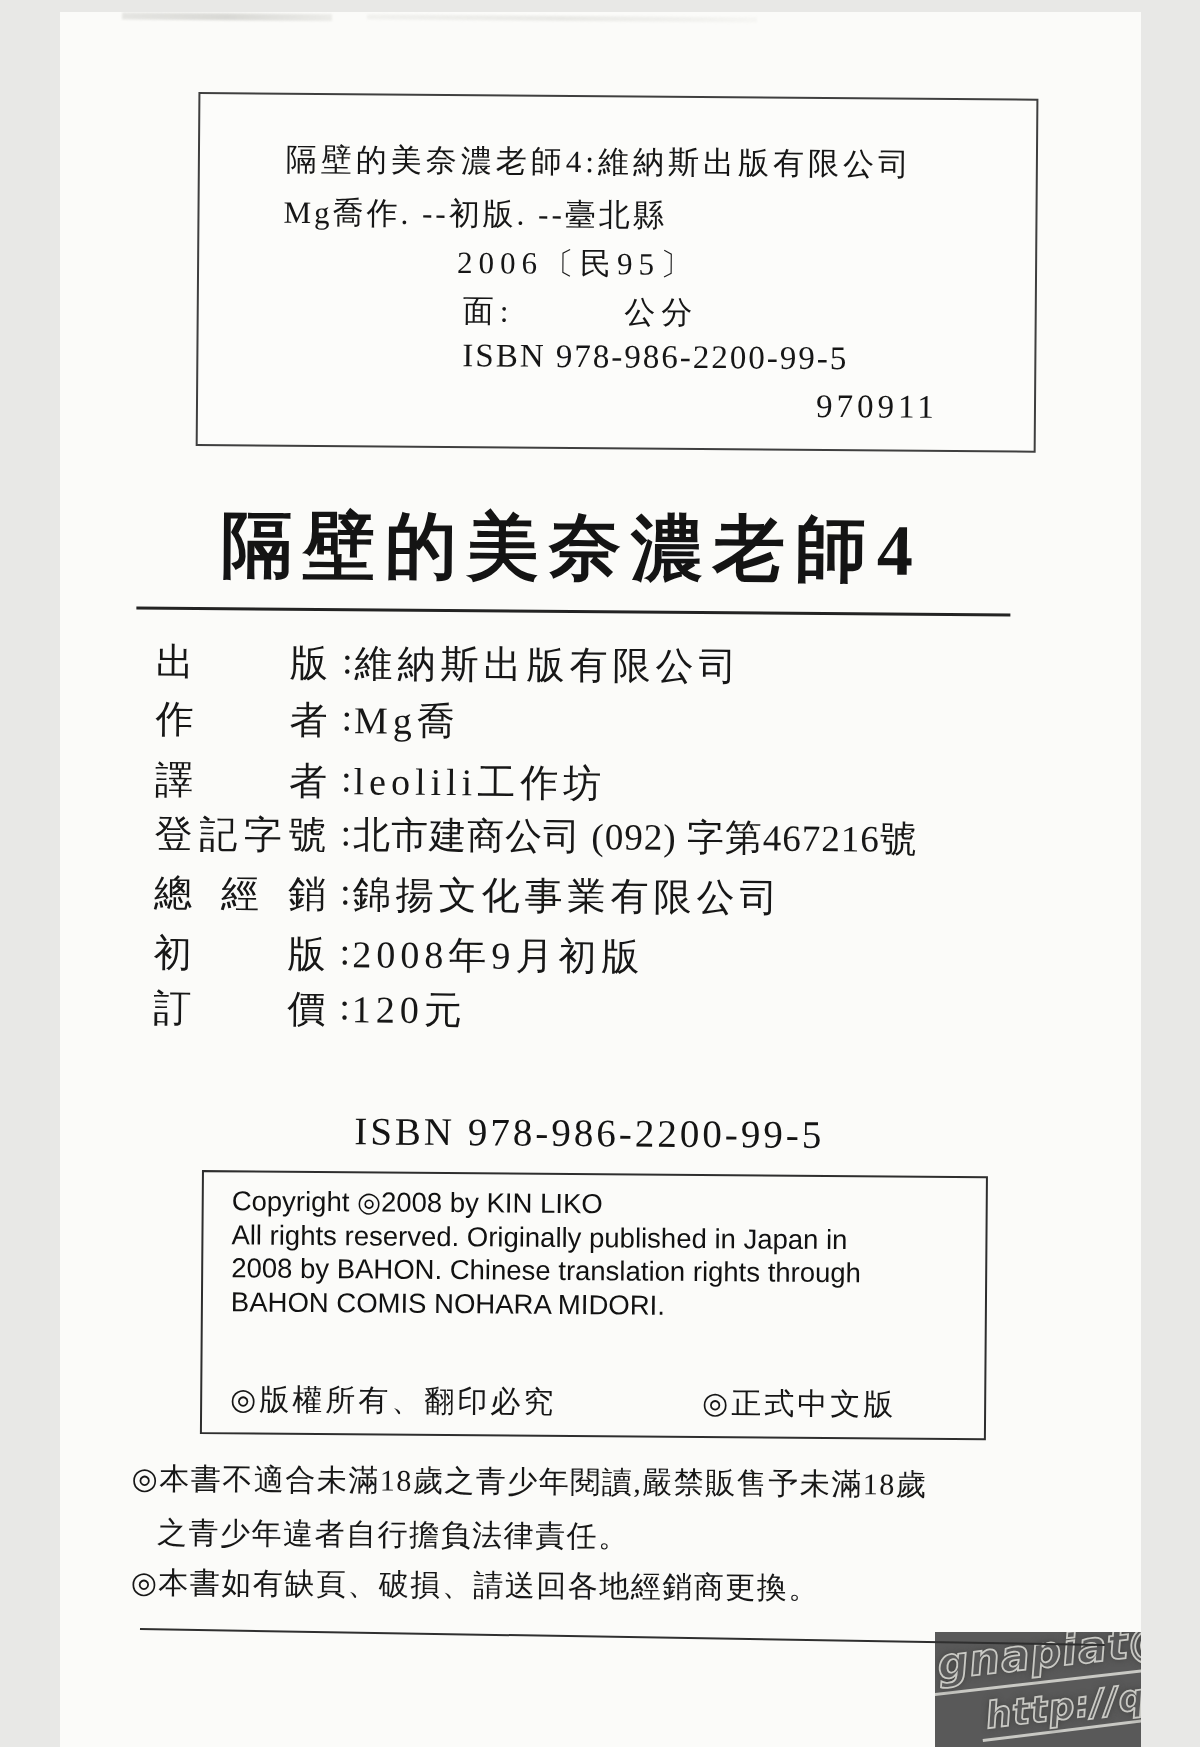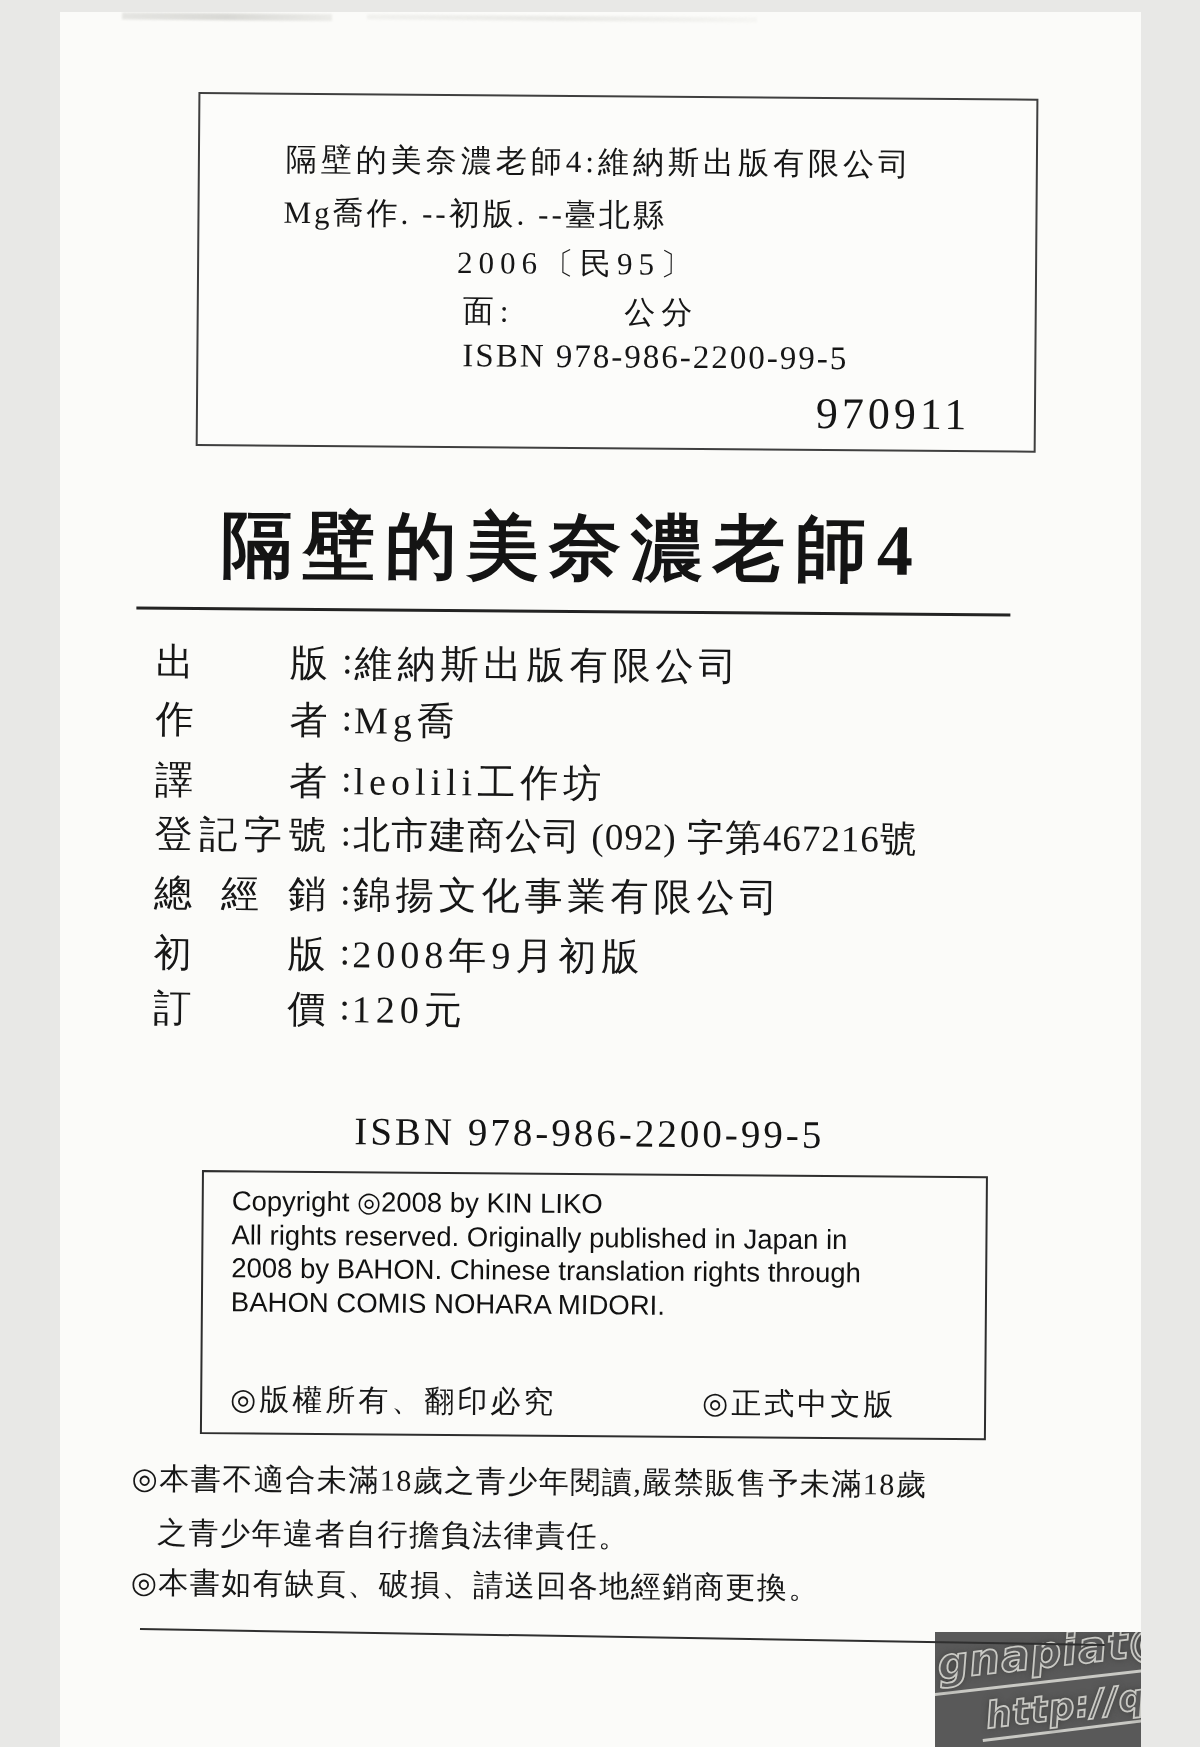--- a/index.html
+++ b/index.html
@@ -15,21 +15,21 @@
   .noise2{position:absolute;left:300px;top:0;width:390px;height:5px;background:linear-gradient(90deg,#e3e3df,#cfcfca,#eeeeea);opacity:.4;filter:blur(1px);}
 
   
   .cip-box{position:absolute;left:132px;top:79px;width:836px;height:350px;border:2px solid #3f3f3f;background:#fcfcfa;}
   .cip-line{position:absolute;font-size:31px;letter-spacing:4px;white-space:pre;color:#161616;}
   .cip-l1{left:86px;top:44px;}
   .cip-l2{left:84px;top:97px;letter-spacing:3px;}
   .cip-l3{left:258px;top:146px;letter-spacing:6px;}
   .cip-l4{left:264px;top:194px;letter-spacing:6px;}
   .cip-l5{left:264px;top:241px;font-size:33px;letter-spacing:2px;}
-  .cip-l6{left:618px;top:289px;font-size:44px;letter-spacing:4px;}
+  .cip-l6{left:618px;top:289px;font-size:33px;letter-spacing:4px;}
 
   
   .book-title{position:absolute;left:158px;top:484px;font-size:72px;font-weight:bold;letter-spacing:10px;color:#141414;white-space:nowrap;}
   .title-rule{position:absolute;left:74px;top:594px;width:874px;height:3px;background:#232323;}
 
   
   .info-row{position:absolute;left:94px;height:50px;white-space:nowrap;font-size:38px;color:#171717;}
   .row-label{display:inline-block;width:172px;text-align:justify;text-align-last:justify;vertical-align:top;}
   .row-colon{display:inline-block;margin:0 2px 0 14px;vertical-align:top;}
   .row-value{display:inline-block;letter-spacing:5px;vertical-align:top;}

